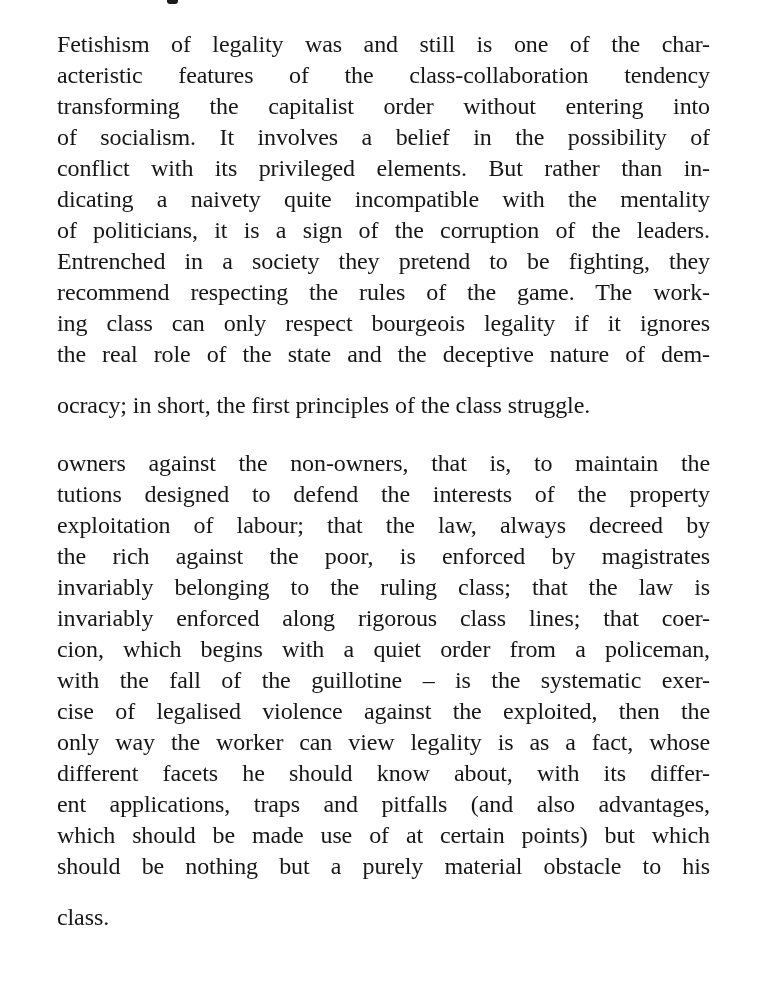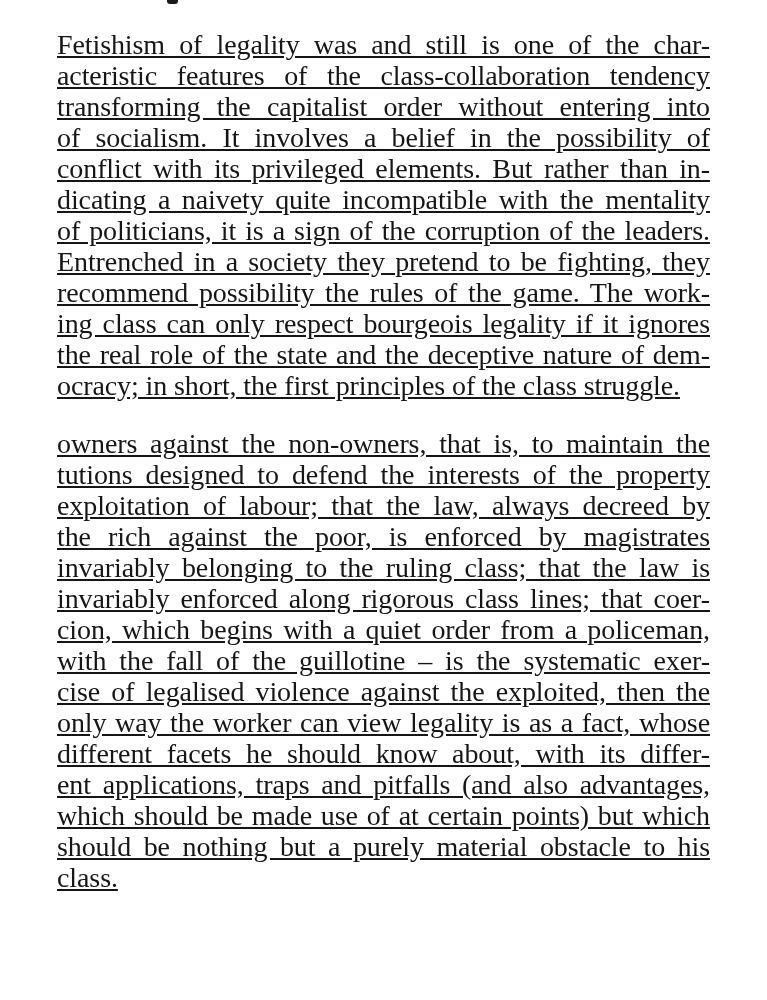--- a/index.html
+++ b/index.html
@@ -29,52 +29,52 @@
     left: 57px;
     top: 29px;
     width: 653px;
   }
   .para {
     margin: 0 0 27px 0;
     padding: 0;
   }
   .line {
     display: block;
-    font-size: 28px;
+    font-size: 24px;
     line-height: 31px;
     letter-spacing: -0.1px;
     text-align: justify;
     text-align-last: justify;
     white-space: normal;
-    text-decoration: underline;
   }
   .line.last {
     text-align: left;
     text-align-last: left;
+    margin-top: 20px;
   }
 </style>
 </head>
 <body>
 
 <div>
 
   <div class="top-fragment"></div>
 
   <div class="text-block">
 
     <p class="para">
       <span class="line">Fetishism of legality was and still is one of the char-</span>
       <span class="line">acteristic features of the class-collaboration tendency</span>
       <span class="line">transforming the capitalist order without entering into</span>
       <span class="line">of socialism. It involves a belief in the possibility of</span>
       <span class="line">conflict with its privileged elements. But rather than in-</span>
       <span class="line">dicating a naivety quite incompatible with the mentality</span>
       <span class="line">of politicians, it is a sign of the corruption of the leaders.</span>
       <span class="line">Entrenched in a society they pretend to be fighting, they</span>
-      <span class="line">recommend possibility the rules of the game. The work-</span>
+      <span class="line">recommend respecting the rules of the game. The work-</span>
       <span class="line">ing class can only respect bourgeois legality if it ignores</span>
       <span class="line">the real role of the state and the deceptive nature of dem-</span>
       <span class="line last">ocracy; in short, the first principles of the class struggle.</span>
     </p>
 
     <p class="para">
       <span class="line">owners against the non-owners, that is, to maintain the</span>
       <span class="line">tutions designed to defend the interests of the property</span>
       <span class="line">exploitation of labour; that the law, always decreed by</span>
       <span class="line">the rich against the poor, is enforced by magistrates</span>

